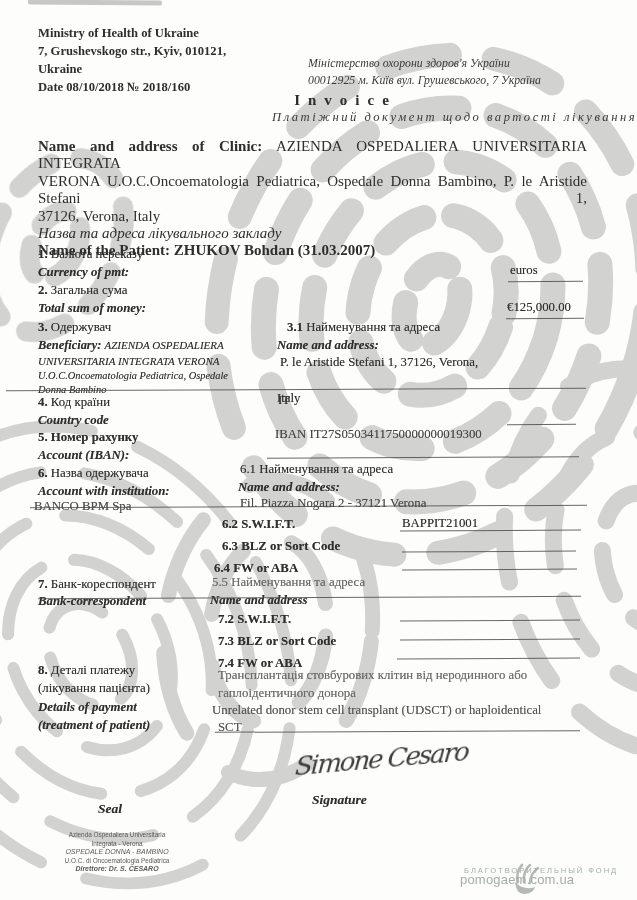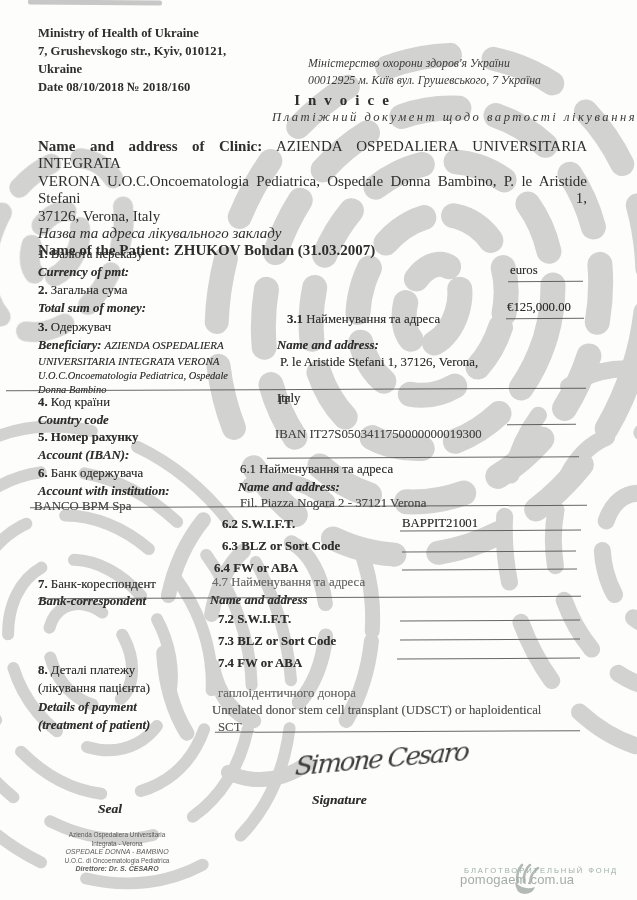--- a/index.html
+++ b/index.html
@@ -108,67 +108,68 @@
     <span class="t" style="left:38px;top:283px"><b>2.</b> <span>Загальна сума</span></span>
     <span class="t bi" style="left:38px;top:301px">Total sum of money:</span>
     <span class="t" style="left:507px;top:300px">€125,000.00</span>
     <div class="hline" style="left:506px;top:318px;width:78px"></div>
 
     <span class="t" style="left:38px;top:320px"><b>3.</b> <span>Одержувач</span></span>
     <span class="t" style="left:38px;top:338px"><span class="bi" style="font-size:12.4px">Beneficiary:</span> <span class="i sm">AZIENDA OSPEDALIERA</span></span>
     <span class="t i sm" style="left:38px;top:355px">UNIVERSITARIA INTEGRATA VERONA</span>
     <span class="t i xs" style="left:38px;top:370px">U.O.C.Oncoematologia Pediatrica, Ospedale</span>
     <span class="t i xs" style="left:38px;top:384px">Donna Bambino</span>
-    <span class="t" style="left:287px;top:312px"><b>3.1</b> <span>Найменування та адреса</span></span>
+    <span class="t" style="left:287px;top:320px"><b>3.1</b> <span>Найменування та адреса</span></span>
     <span class="t bi" style="left:277px;top:338px">Name and address:</span>
     <span class="t" style="left:280px;top:355px">P. le Aristide Stefani 1, 37126, Verona,</span>
     <span class="t" style="left:277px;top:391px">Italy</span>
     <div class="hline" style="left:6px;top:389px;width:580px"></div>
 
     <span class="t" style="left:38px;top:395px"><b>4.</b> <span>Код країни</span></span>
     <span class="t bi" style="left:38px;top:413px">Country code</span>
     <span class="t" style="left:278px;top:393px">IT</span>
     <div class="hline" style="left:507px;top:424px;width:69px"></div>
 
     <span class="t b" style="left:38px;top:430px"><span>5.</span> <span>Номер рахунку</span></span>
     <span class="t bi" style="left:38px;top:448px">Account (IBAN):</span>
     <span class="t" style="left:275px;top:427px;color:#474747">IBAN IT27S0503411750000000019300</span>
     <div class="hline" style="left:267px;top:457px;width:312px"></div>
 
-    <span class="t" style="left:38px;top:466px"><b>6.</b> <span>Банк одержувача</span></span>
+    <span class="t" style="left:38px;top:466px"><b>6.</b> <span>Назва одержувача</span></span>
     <span class="t bi" style="left:38px;top:484px">Account with institution:</span>
     <span class="t mid" style="left:34px;top:499px">BANCO BPM Spa</span>
     <span class="t" style="left:240px;top:462px"><span>6.1</span> <span>Найменування та адреса</span></span>
     <span class="t bi" style="left:238px;top:480px">Name and address:</span>
     <span class="t mid" style="left:240px;top:496px">Fil. Piazza Nogara 2 - 37121 Verona</span>
     <div class="hline" style="left:30px;top:506px;width:557px"></div>
     <span class="t b" style="left:222px;top:517px">6.2 S.W.I.F.T.</span>
     <span class="t" style="left:402px;top:516px">BAPPIT21001</span>
     <div class="hline" style="left:400px;top:530px;width:181px"></div>
     <span class="t b" style="left:222px;top:539px">6.3 BLZ or Sort Code</span>
     <div class="hline" style="left:402px;top:551px;width:174px"></div>
     <span class="t b" style="left:214px;top:561px">6.4 FW or ABA</span>
     <div class="hline" style="left:402px;top:569px;width:175px"></div>
 
     <span class="t" style="left:38px;top:577px"><b>7.</b> <span>Банк-кореспондент</span></span>
     <span class="t bi" style="left:38px;top:594px">Bank-correspondent</span>
-    <span class="t faded" style="left:212px;top:575px"><span>4.7</span> <span>Найменування та адреса</span></span>
+    <span class="t faded" style="left:212px;top:575px"><span>5.5</span> <span>Найменування та адреса</span></span>
     <span class="t bi" style="left:210px;top:593px">Name and address</span>
     <div class="hline" style="left:38px;top:597px;width:543px"></div>
     <span class="t b" style="left:218px;top:612px">7.2 S.W.I.F.T.</span>
     <div class="hline" style="left:400px;top:620px;width:180px"></div>
     <span class="t b" style="left:218px;top:634px">7.3 BLZ or Sort Code</span>
     <div class="hline" style="left:400px;top:639px;width:180px"></div>
     <span class="t b" style="left:218px;top:656px">7.4 FW or ABA</span>
     <div class="hline" style="left:397px;top:658px;width:183px"></div>
 
     <span class="t" style="left:38px;top:663px"><b>8.</b> <span>Деталі платежу</span></span>
     <span class="t" style="left:38px;top:681px">(лікування пацієнта)</span>
     <span class="t bi" style="left:38px;top:700px">Details of payment</span>
     <span class="t bi" style="left:38px;top:718px">(treatment of patient)</span>
+    <span class="t faded" style="left:218px;top:668px">Трансплантація стовбурових клітин від неродинного або</span>
     <span class="t faded" style="left:218px;top:686px">гаплоідентичного донора</span>
     <span class="t" style="left:212px;top:703px;color:#555">Unrelated donor stem cell transplant (UDSCT) or haploidentical</span>
     <span class="t" style="left:218px;top:720px;color:#555">SCT</span>
     <div class="hline" style="left:215px;top:731px;width:365px"></div>
 
     <span class="script">Simone Cesaro</span>
     <span class="t bi" style="left:312px;top:792px;font-size:13.5px">Signature</span>
     <span class="t bi" style="left:98px;top:801px;font-size:13.5px">Seal</span>
 
     <div class="stamp">

